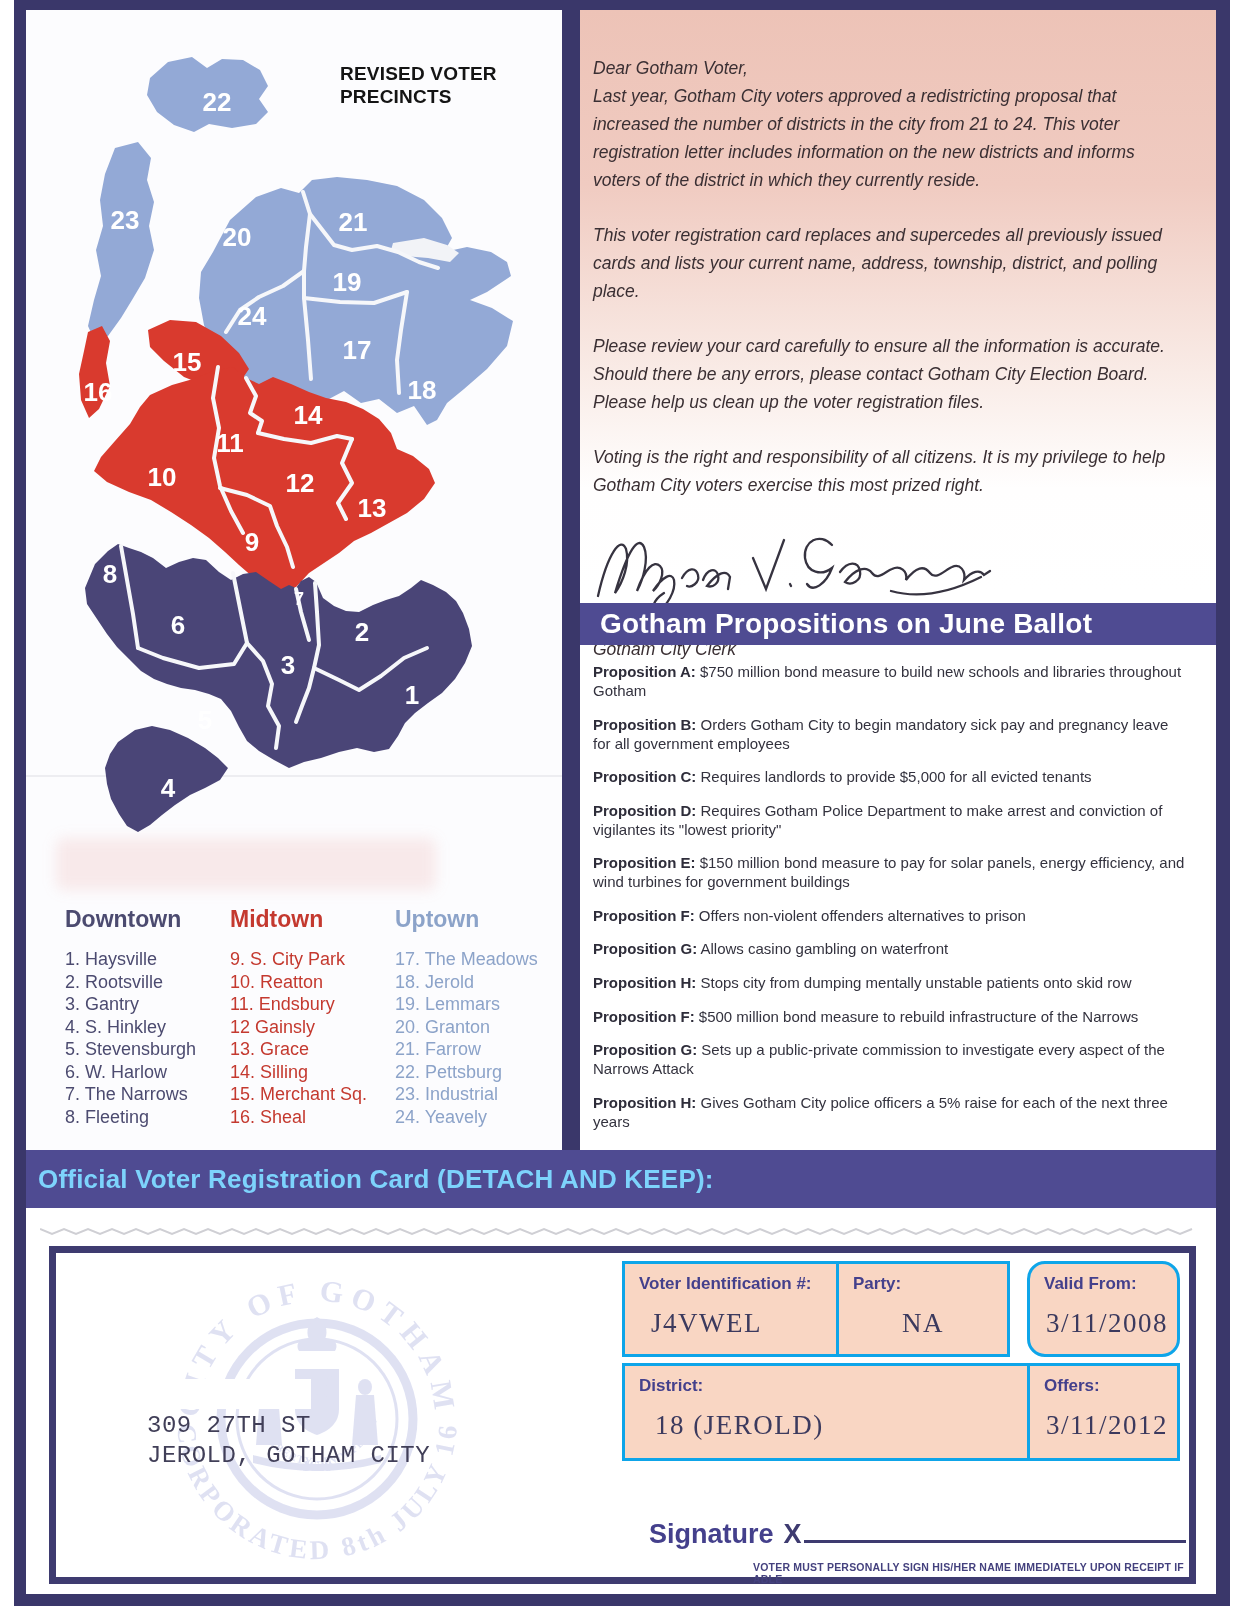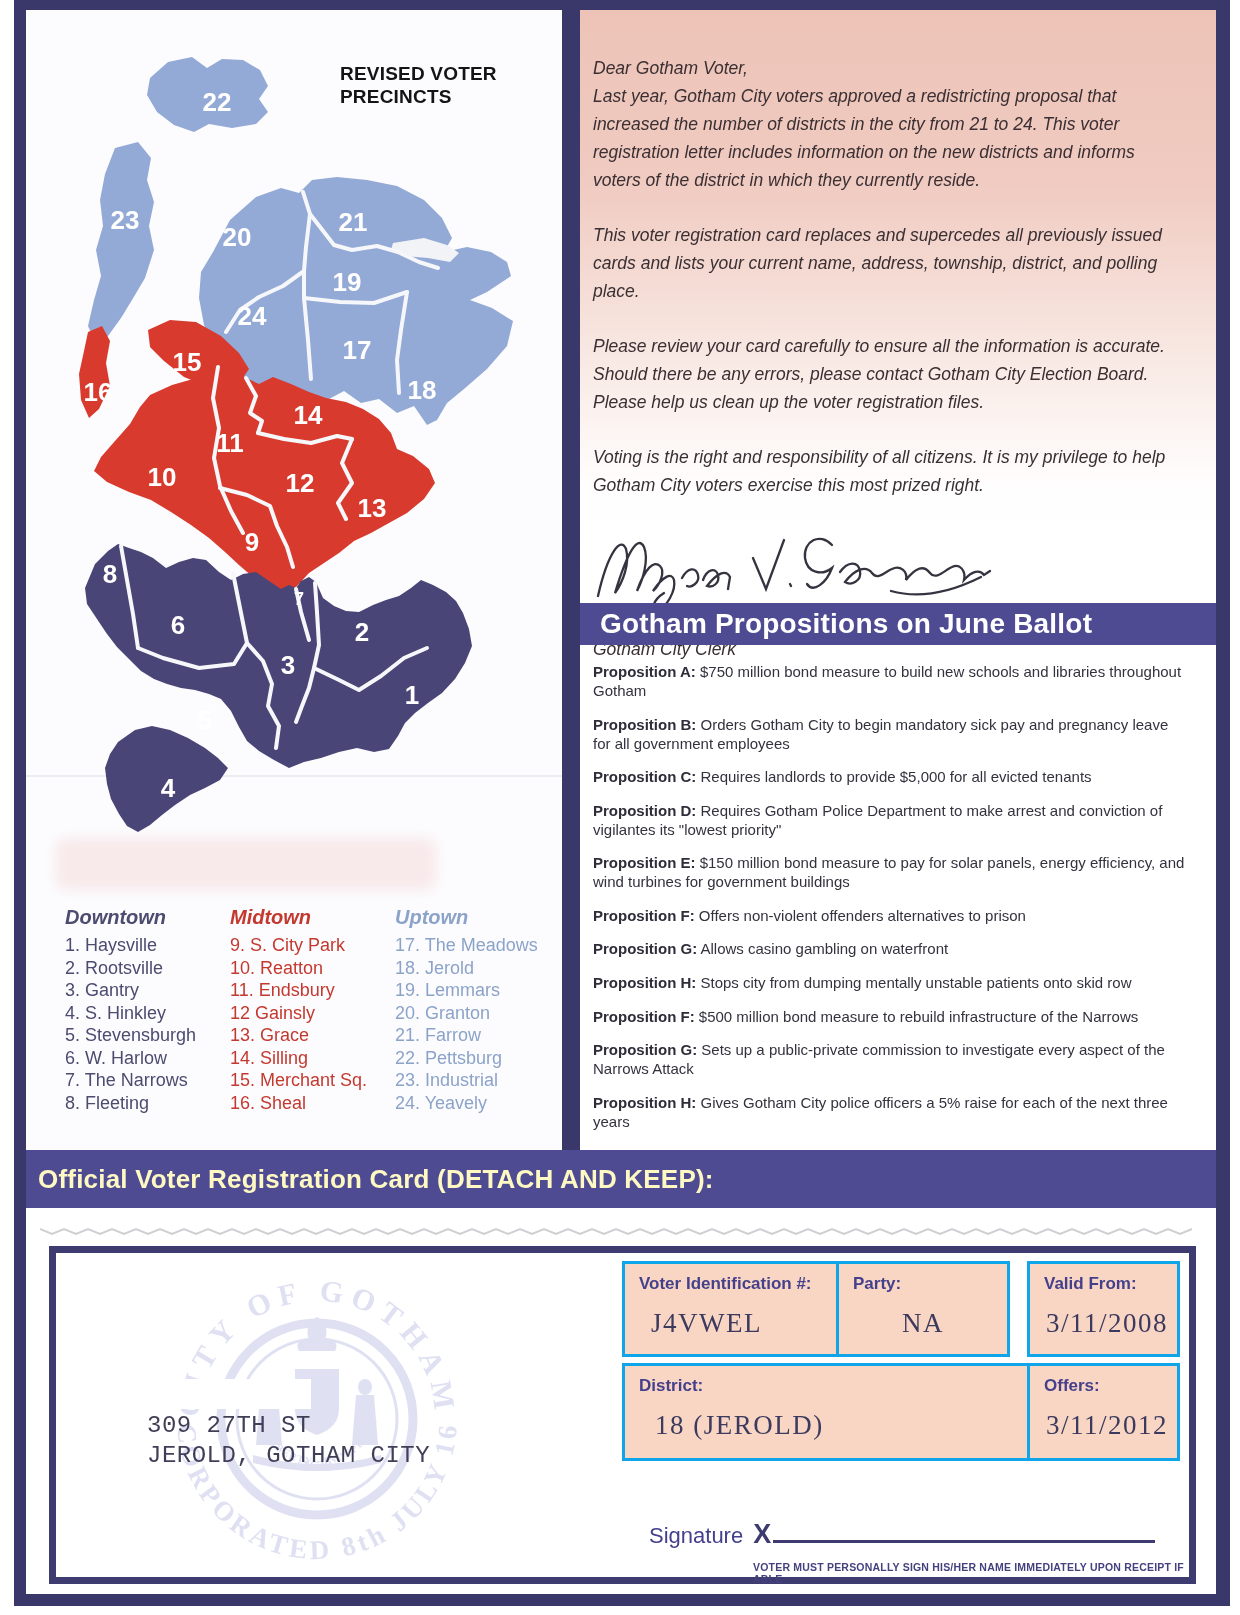--- a/index.html
+++ b/index.html
@@ -26,21 +26,21 @@
              color:#141414;letter-spacing:.2px;white-space:pre-line;}
   .fold-line{left:0;top:765px;width:536px;height:2px;background:rgba(60,60,90,.08);}
   .ghost-bleed{left:30px;top:828px;width:380px;height:52px;background:rgba(224,120,110,.14);
                filter:blur(7px);border-radius:8px;}
   svg text.dnum{font-family:"Liberation Sans",sans-serif;font-weight:bold;fill:#ffffff;
                 text-anchor:middle;}
 
   
   .legend{left:39px;top:896px;width:500px;}
   .legend-col{display:inline-block;vertical-align:top;}
-  .legend-col h4{margin:0 0 5px 0;font-size:20px;font-style:italic;}
+  .legend-col h4{margin:0 0 15px 0;font-size:23px;}
   .legend-col div{font-size:18px;line-height:22.5px;}
 
   
   .right-panel{left:580px;top:10px;width:636px;height:1140px;background:#fff;}
   .letter{left:0;top:0;width:636px;height:583px;
           background:linear-gradient(180deg,#edc3b7 0%,#f0cbc1 30%,#f9ebe6 62%,#fffefe 82%,#ffffff 100%);
           box-sizing:border-box;padding:44px 28px 0 13px;
           font-style:italic;font-size:17.5px;line-height:1.6;color:#3a2f33;}
   .letter p{margin:0 0 27px 0;width:585px;}
   .letter p.salutation{margin-bottom:0;}
@@ -48,46 +48,46 @@
   .sig-name,.sig-title{margin:0 !important;line-height:1.4;}
   .prop-banner{left:0;top:593px;width:636px;height:42px;background:var(--banner);
                color:#fff;font-weight:bold;font-size:28px;line-height:42px;
                padding-left:20px;box-sizing:border-box;letter-spacing:.2px;}
   .props{left:13px;top:652px;width:592px;color:#33323e;font-size:15px;line-height:1.27;}
   .props p{margin:0 0 14.5px 0;}
   .props b{color:#2e2d3a;}
 
   
   .detach-banner{left:26px;top:1150px;width:1190px;height:58px;background:var(--banner);
-                 color:#fef9c3;font-weight:bold;font-size:26px;line-height:58px;
+                 color:#7dd3fc;font-weight:bold;font-size:26px;line-height:58px;
                  padding-left:12px;box-sizing:border-box;z-index:35;letter-spacing:.2px;}
   .tear{left:40px;top:1226px;z-index:5;}
 
   
   .card{left:49px;top:1246px;width:1147px;height:338px;background:#fff;
         border:7px solid #3e3b70;box-sizing:border-box;z-index:10;}
   .seal-wrap{left:101px;top:6px;width:320px;height:320px;opacity:.55;z-index:1;}
   .redaction{left:75px;top:126px;width:180px;height:30px;background:#fff;z-index:3;}
   .address{left:91px;top:158px;z-index:4;font-family:Liberation Mono, monospace;
            font-size:24px;line-height:30px;color:#413f58;letter-spacing:.5px;}
   .fieldbox{position:absolute;background:var(--fieldpink);border:3px solid #0ea5e9;
             box-sizing:border-box;z-index:4;}
   .fieldbox .flabel{font-weight:bold;font-size:17px;color:var(--labelpurple);
                     padding:10px 0 0 14px;}
   .fieldbox .fvalue{font-family:"Liberation Serif",serif;font-size:27px;
                     color:var(--valueink);letter-spacing:1.5px;margin-top:14px;}
   .box-voterid{left:566px;top:8px;width:217px;height:96px;}
   .box-party{left:780px;top:8px;width:174px;height:96px;}
-  .box-valid{left:971px;top:8px;width:153px;height:96px;}
+  .box-valid{left:971px;top:8px;width:153px;height:96px;border-radius:18px;}
   .box-district{left:566px;top:110px;width:444px;height:98px;}
   .box-through{left:971px;top:110px;width:153px;height:98px;}
   .v-indent{margin-left:26px;} .v-center{text-align:center;} .v-indent2{margin-left:16px;}
   .v-indent3{margin-left:30px;}
   .sig-row{left:593px;top:266px;z-index:4;white-space:nowrap;}
-  .sig-row .siglabel{font-weight:normal;font-size:22px;color:var(--labelpurple);}
+  .sig-row .siglabel{font-weight:bold;font-size:27px;color:var(--labelpurple);}
   .sig-row .sigx{font-weight:bold;font-size:27px;color:#3e3b70;margin-left:10px;}
   .sig-row .sigline{display:inline-block;width:382px;border-bottom:3px solid #3e3b70;
                     margin-left:2px;vertical-align:baseline;}
   .sig-note{left:697px;top:308px;z-index:4;font-size:10.5px;font-weight:bold;
             color:#44417e;letter-spacing:.2px;}
 </style>
 </head>
 <body>
 
 <div class="abs frame-top"></div>

